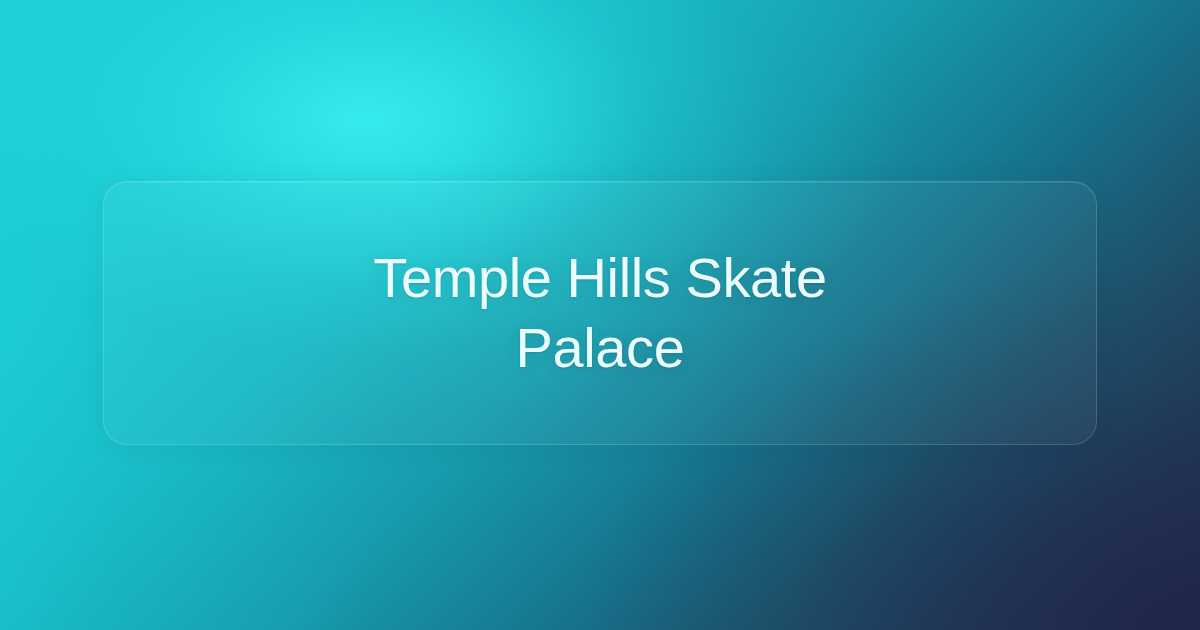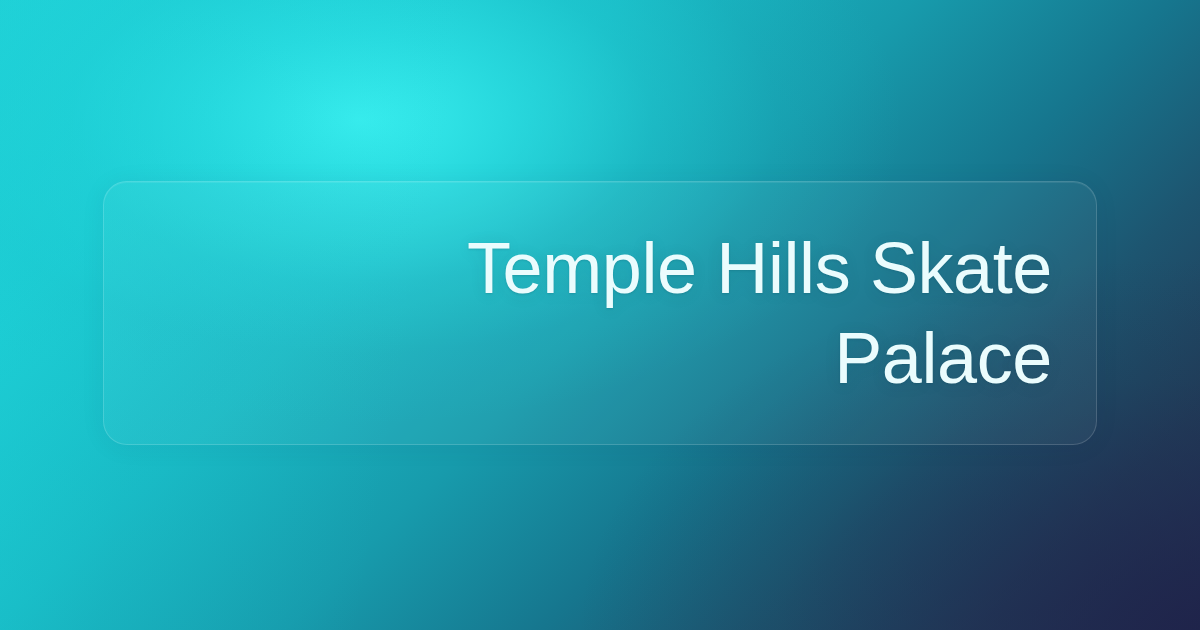--- a/index.html
+++ b/index.html
@@ -104,25 +104,25 @@
     display: flex;
     align-items: center;
     justify-content: center;
     padding: 0 44px;
   }
 
   .title-text {
     margin: 0;
     width: 100%;
     font-family: "Liberation Sans", sans-serif;
-    font-size: 72px;
+    font-size: 56px;
     line-height: 1.255;
     font-weight: 400;
     letter-spacing: -0.4px;
-    text-align: right;
+    text-align: center;
     color: #eafcfd;
     text-shadow:
       0 1px 2px rgba(12, 60, 78, 0.18),
       0 2px 16px rgba(10, 55, 72, 0.10);
     white-space: pre-line;
   }
 </style>
 </head>
 <body>
 

